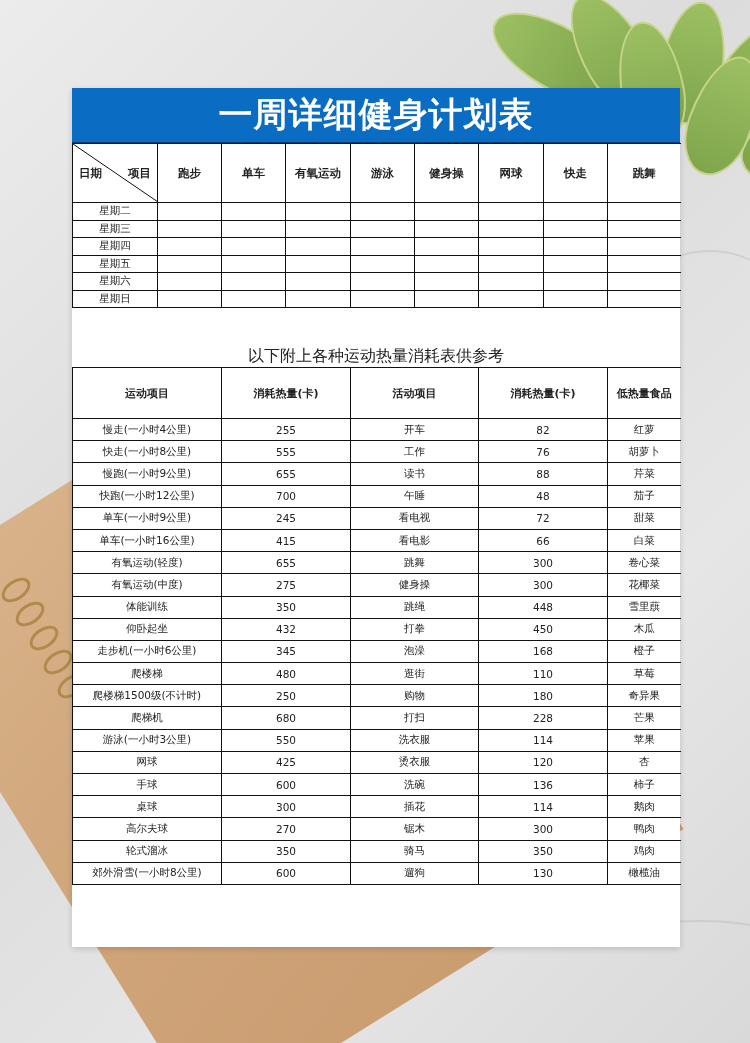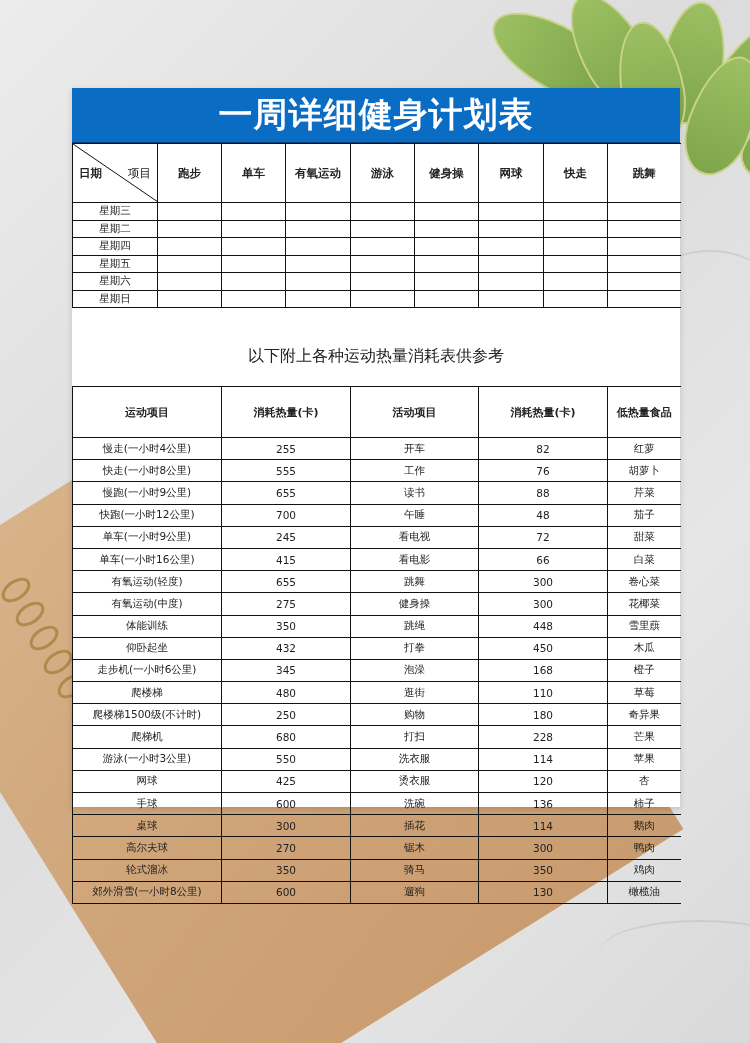--- a/index.html
+++ b/index.html
@@ -22,45 +22,45 @@
     border-radius:50%; transform: rotate(-35deg);
   }
   
   .plant { position:absolute; right:-40px; top:-60px; width:280px; height:240px; }
   .leaf {
     position:absolute; width:60px; height:120px; background:linear-gradient(180deg,#9cbf62,#7fa64c);
     border:2px solid #c8d38a; border-radius:50% 50% 50% 50% / 60% 60% 40% 40%;
     transform-origin: bottom center;
   }
   .page {
-    position:absolute; left:72px; top:88px; width:608px; height:719px;
+    position:absolute; left:72px; top:88px; width:608px; height:859px;
     background:#fff; box-shadow: 0 2px 6px rgba(0,0,0,0.15);
   }
   .title-bar {
     position:absolute; left:0; top:0; width:608px; height:54px;
     background:#0b6cc4; color:#fff;
     display:flex; align-items:center; justify-content:center;
     font-size:34px; font-weight:bold; letter-spacing:1px;
     border-bottom:2px solid #063f75;
   }
   table { border-collapse:collapse; position:absolute; left:0; table-layout:fixed; }
   td { border:1px solid #111; text-align:center; padding:0; color:#222; font-size:11px; }
   .plan { top:55px; width:608px;border-radius:28px; }
   .plan .hdr td { height:58px; font-weight:bold; font-size:11.5px; }
   .plan .day td { height:16.5px; font-size:10.5px; }
   .diag { position:relative; }
   .diag svg { position:absolute; left:0; top:0; }
   .diag .l1 { position:absolute; left:6px; top:22px; font-weight:bold; }
-  .diag .l2 { position:absolute; right:6px; top:22px; font-weight:normal; }
+  .diag .l2 { position:absolute; right:6px; top:22px; font-weight:bold; }
   .ref-title {
     position:absolute; left:0; top:247px; width:608px; height:42px;
     display:flex; align-items:center; justify-content:center;
     font-size:16px; color:#222;
   }
-  .ref { top:298px; width:608px; }
+  .ref { top:279px; width:608px; }
   .ref .hdr td { height:50px; font-weight:bold; font-size:11px; }
   .ref .row td { height:21.2px; font-size:10.5px; }
   .ref td:last-child, .plan td:last-child { border-right:none; }
 </style>
 </head>
 <body>
 
 <div class="vein" style="left:600px;top:920px;width:200px;height:60px;"></div>
 <div class="vein" style="left:640px;top:250px;width:140px;height:100px;"></div>
 <div class="notebook"></div>
@@ -109,32 +109,32 @@
       <td>跑步</td>
       <td>单车</td>
       <td>有氧运动</td>
       <td>游泳</td>
       <td>健身操</td>
       <td>网球</td>
       <td>快走</td>
       <td>跳舞</td>
     </tr>
     <tr class="day">
+          <td>星期二</td>
+          <td></td>
+          <td></td>
+          <td></td>
+          <td></td>
+          <td></td>
+          <td></td>
+          <td></td>
+          <td></td>
+        </tr>
+    <tr class="day">
           <td>星期三</td>
-          <td></td>
-          <td></td>
-          <td></td>
-          <td></td>
-          <td></td>
-          <td></td>
-          <td></td>
-          <td></td>
-        </tr>
-    <tr class="day">
-          <td>星期二</td>
           <td></td>
           <td></td>
           <td></td>
           <td></td>
           <td></td>
           <td></td>
           <td></td>
           <td></td>
         </tr>
     <tr class="day">

